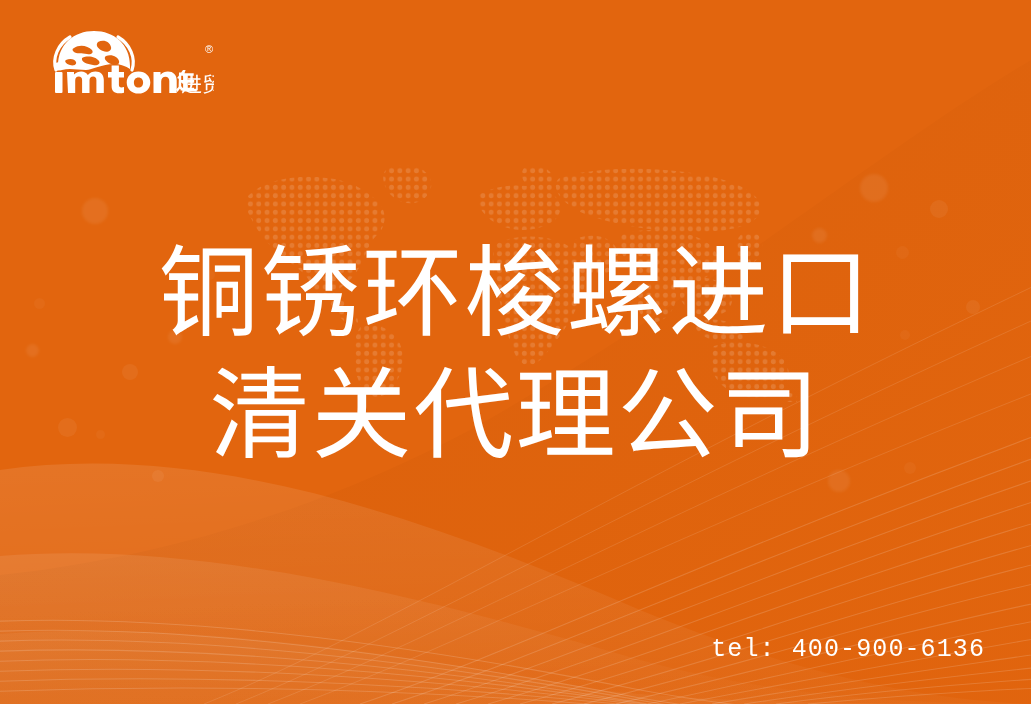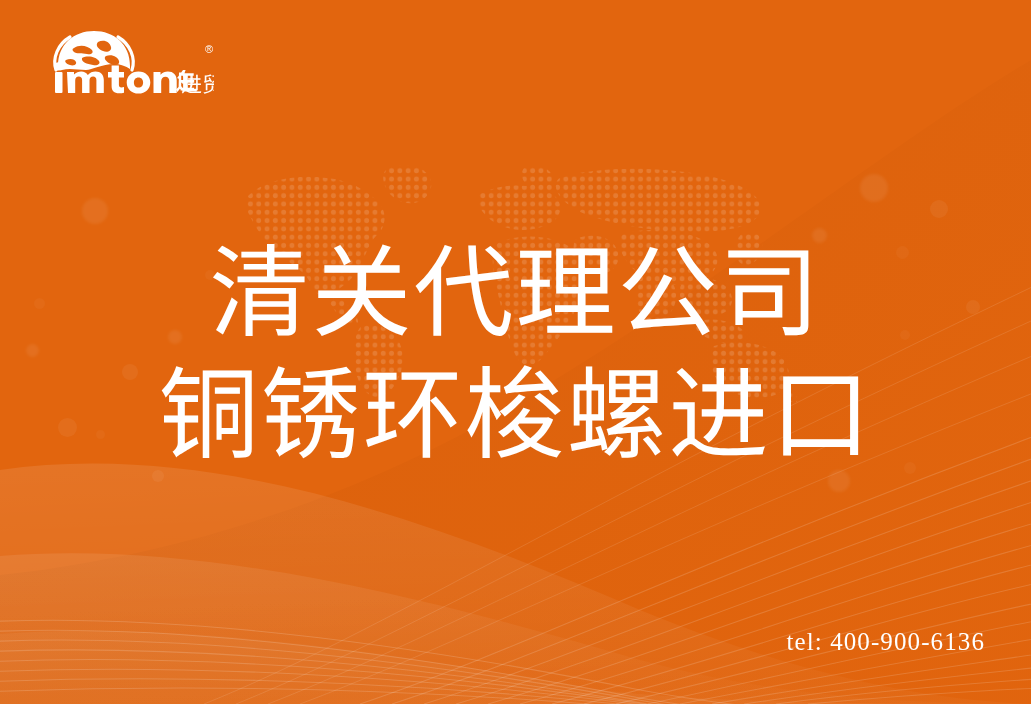--- a/index.html
+++ b/index.html
@@ -106,26 +106,26 @@
     letter-spacing: 2px;
     white-space: nowrap;
     font-family: "DejaVu Sans", "Liberation Sans", sans-serif;
   }
 
   
 
   .tel {
     position: absolute;
     right: 46px;
-    bottom: 48px;
+    bottom: 40px;
     color: #ffffff;
     font-size: 25px;
     letter-spacing: 1.1px;
     white-space: nowrap;
-    font-family: Liberation Serif, serif;
+    font-family: Liberation Mono, monospace;
   }
 </style>
 </head>
 <body>
 
 <div class="banner">
 
   <div class="bg-base"></div>
 
   <svg class="bg-swoosh-dark" viewBox="0 0 1031 704" preserveAspectRatio="none" aria-hidden="true">
@@ -338,19 +338,19 @@
                  l -0.6,2.7 h -10.9 c -2.8,0 -4.6,-0.8 -5.8,-2.6 l -2.5,3.1 l -1.4,-2.3
                  l 2.6,-2.7 Z"></path>
       </g>
 
       <text x="143" y="66" font-family="'DejaVu Sans','Liberation Sans',sans-serif" font-size="21" fill="#ffffff" letter-spacing="0">进贸通</text>
     </svg>
     <span class="logo-reg">®</span>
   </div>
 
   <div class="headline">
+    <span class="line">铜锈环梭螺进口</span>
     <span class="line">清关代理公司</span>
-    <span class="line">铜锈环梭螺进口</span>
   </div>
 
   <div class="tel">tel: 400-900-6136</div>
 
 </div>
 
 </body></html>

